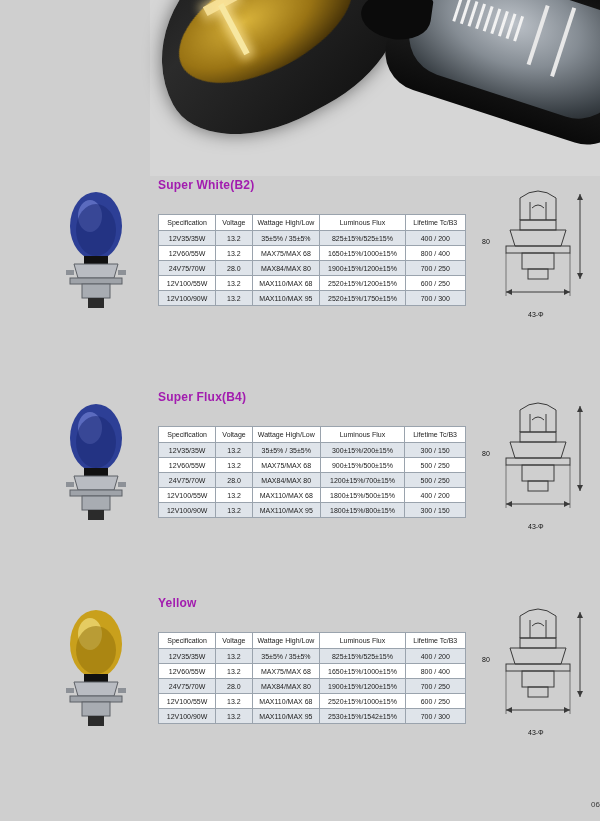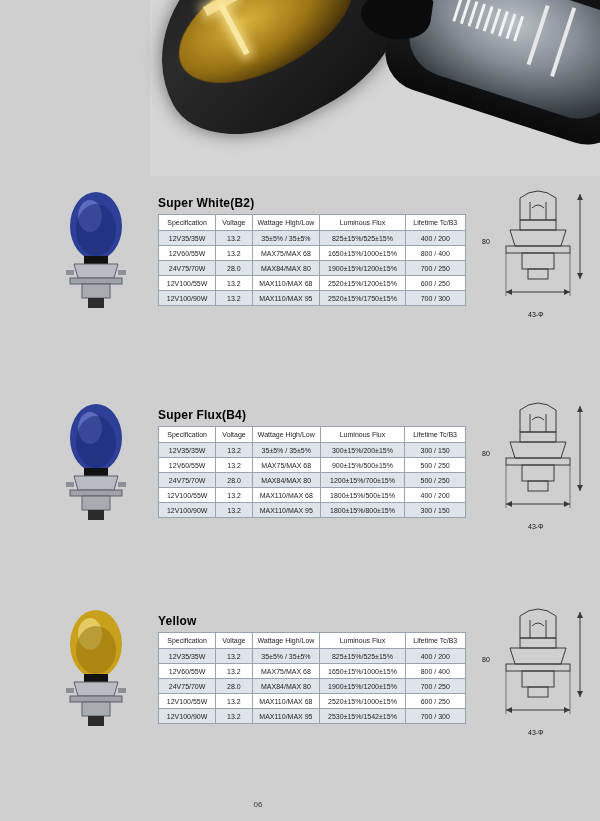--- a/index.html
+++ b/index.html
@@ -72,22 +72,22 @@
   
   .section{position:absolute;left:0;width:600px;}
   .sec1{top:178px;height:160px;}
   .sec2{top:390px;height:160px;}
   .sec3{top:596px;height:160px;}
 
   .prod-img{
     position:absolute;left:44px;top:8px;width:104px;height:130px;
   }
   .title{
-    position:absolute;left:158px;top:18px;
-    font-size:12px;font-weight:bold;color:#000000;letter-spacing:.2px;
+    position:absolute;left:158px;top:0;
+    font-size:12px;font-weight:bold;color:#a21caf;letter-spacing:.2px;
   }
   table.spec{
     position:absolute;left:158px;top:36px;
     border-collapse:collapse;
     font-size:7px;
     color:#1b1b1b;
     width:308px;
   }
   table.spec th{
     font-weight:normal;
@@ -118,21 +118,21 @@
   }
   .dim svg{display:block;}
   .dim .lbl{
     position:absolute;font-size:7px;color:#111;
   }
   .lbl-h{left:-2px;top:54px;}
   .lbl-d{left:44px;bottom:0px;}
 
   
   .page-num{
-    position:absolute;left:0;top:800px;width:516px;text-align:center;
+    position:absolute;left:0;top:800px;width:600px;text-align:right;
     font-size:8px;color:#3a3a3a;
   }
 </style>
 </head>
 <body>
 
 <div class="hero">
   <div class="edge-left"></div>
   <div class="bulb-photo-1">
     <div class="glass"></div>

